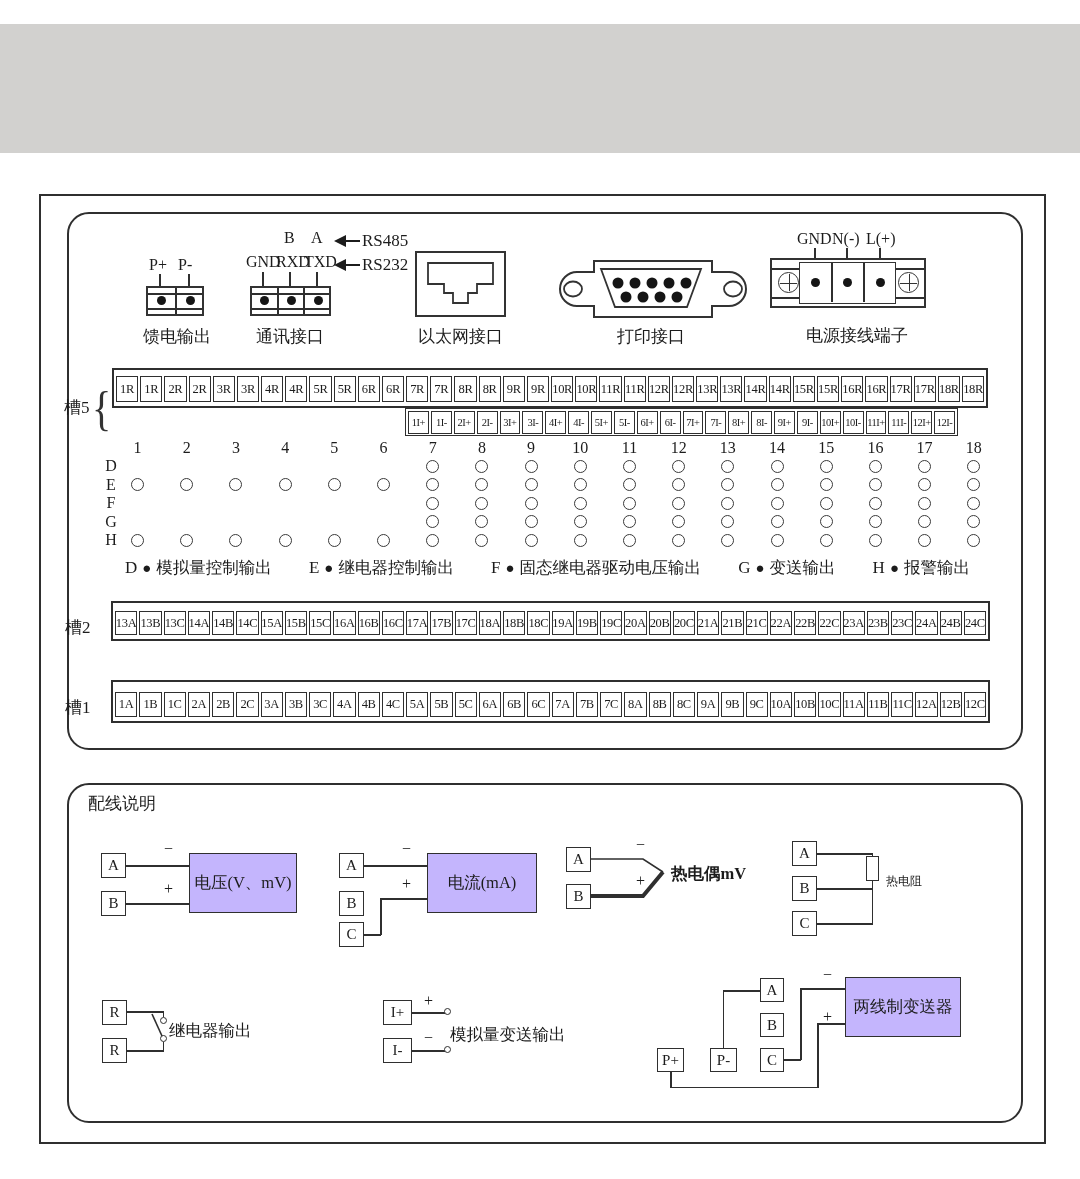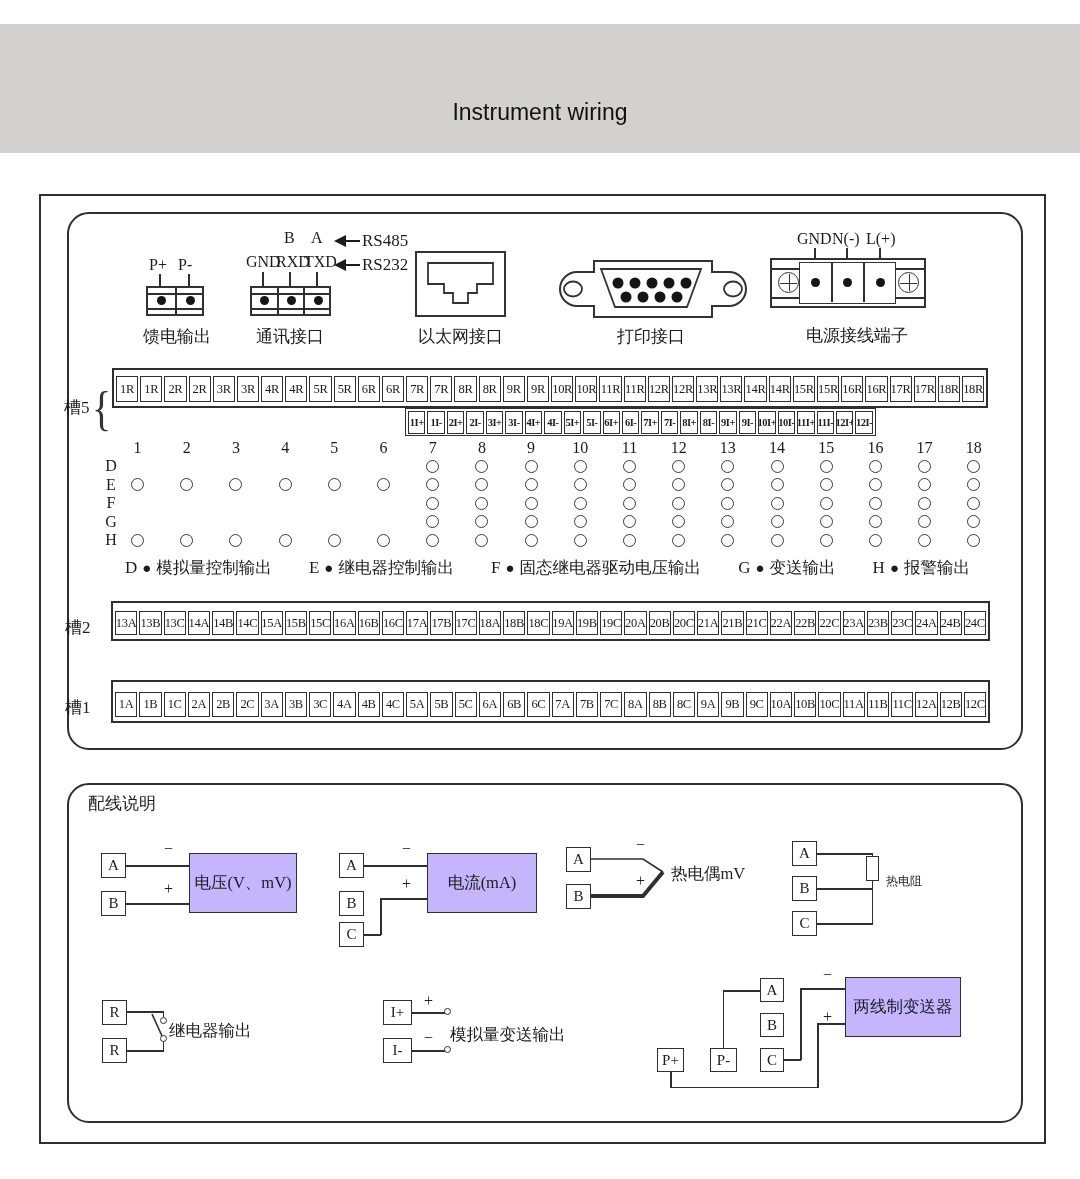--- a/index.html
+++ b/index.html
@@ -39,21 +39,21 @@
   .tri { width:0; height:0; border-top:6px solid transparent; border-bottom:6px solid transparent;
          border-right:12px solid #1c1c1c; }
   .tail { width:14px; height:1.8px; background:#1c1c1c; }
   .atext { font-size:17px; padding-left:2px; }
 
   
   .tstrip { position:absolute; border:2px solid #2f2f2f; background:#fff; display:flex; gap:2px; }
   .tstrip .cell { flex:1; border:1.3px solid #2f2f2f; display:flex; align-items:center; justify-content:center;
                   font-size:12.5px; letter-spacing:-0.3px; overflow:hidden; }
   #slot5-r { left:112px; top:368px; width:876px; height:40px; padding:6px 2px 4px; }
-  #slot5-i { left:405px; top:408px; width:471px; height:28px; padding:1.5px 2px; border-width:1.5px;font-weight:bold; }
+  #slot5-i { left:405px; top:408px; width:553px; height:28px; padding:1.5px 2px; border-width:1.5px; }
   #slot5-i .cell { font-size:10.5px; letter-spacing:-0.5px; }
   #slot2-strip { left:111px; top:601px; width:879px; height:40px; padding:8px 2px 4px; }
   #slot1-strip { left:111px; top:680px; width:879px; height:43px; padding:10px 2px 4px; }
 
   .slot-label { position:absolute; font-size:17px; }
   .brace { position:absolute; font-size:40px; transform:scaleY(1.2); transform-origin:top; color:#333; }
 
   
   .gheadrow { position:absolute; left:113px; top:439px; display:grid; grid-template-columns:repeat(18,49.2px); }
   .gheadrow .ghead { text-align:center; font-size:16px; height:17px; line-height:17px; }
@@ -82,21 +82,20 @@
   .endring { position:absolute; width:7px; height:7px; border:1.4px solid #2f2f2f; border-radius:50%; background:#fff; }
   .resistor { position:absolute; width:13px; height:25px; border:1.5px solid #2f2f2f; background:#fff; }
   svg { position:absolute; overflow:visible; }
 </style>
 </head>
 <body>
 
 <div id="page">
 
   <div class="band"></div>
-  <div class="sub-title txt">Instrument wiring</div>
 
   <div class="outer-rect"></div>
 
   <div class="panel" id="rear-panel"></div>
 
   <div class="txt lab16" style="left:149px;top:256px;">P+</div>
   <div class="txt lab16" style="left:178px;top:256px;">P-</div>
   <div class="wire-v" style="left:159px;top:274px;height:24px;"></div>
   <div class="wire-v" style="left:188px;top:274px;height:24px;"></div>
   <div class="miniblock" style="left:146px;top:286px;width:58px;height:30px;">
@@ -662,21 +661,21 @@
   <div class="devbox" style="left:427px;top:853px;width:110px;height:60px;">电流(mA)</div>
 
   <div class="tbox" style="left:566px;top:847px;">A</div>
   <div class="tbox" style="left:566px;top:884px;">B</div>
   <svg style="left:591px;top:845px;" width="85" height="55" viewBox="0 0 85 55">
     <polyline points="0,14 52,14 72,27" fill="none" stroke="#2f2f2f" stroke-width="1.6"></polyline>
     <polyline points="0,51 52,51 72,27" fill="none" stroke="#2f2f2f" stroke-width="4"></polyline>
   </svg>
   <div class="pol" style="left:636px;top:836px;">−</div>
   <div class="pol" style="left:636px;top:872px;">+</div>
-  <div class="txt lab16" style="left:671px;top:863px;font-size:16.5px;">热电偶mV</div>
+  <div class="txt lab16" style="left:671px;top:863px;font-size:16.5px;font-weight:bold;">热电偶mV</div>
 
   <div class="tbox" style="left:792px;top:841px;">A</div>
   <div class="tbox" style="left:792px;top:876px;">B</div>
   <div class="tbox" style="left:792px;top:911px;">C</div>
   <div class="wire-h" style="left:817px;top:853px;width:56px;"></div>
   <div class="wire-h" style="left:817px;top:888px;width:56px;"></div>
   <div class="wire-h" style="left:817px;top:923px;width:56px;"></div>
   <div class="wire-v" style="left:871.5px;top:853px;height:71px;"></div>
   <div class="resistor" style="left:866px;top:856px;"></div>
   <div class="txt lab16" style="left:886px;top:873px;font-size:12px;">热电阻</div>

